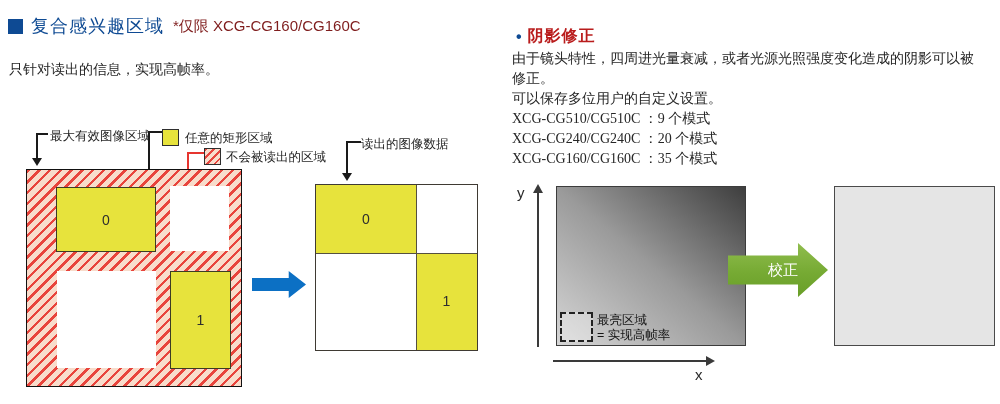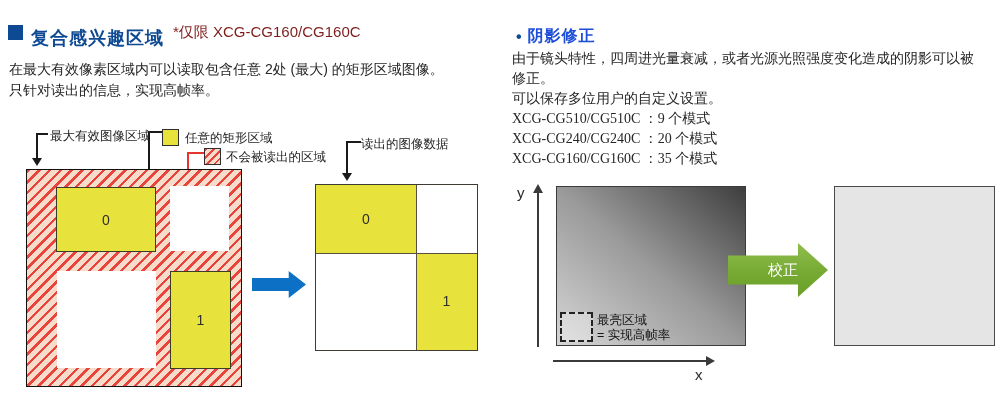--- a/index.html
+++ b/index.html
@@ -7,26 +7,26 @@
   .stage {
     position:relative; width:1000px; height:404px; background:#ffffff;
     font-family:"Liberation Sans","DejaVu Sans",sans-serif; color:#262626;
     overflow:hidden;
   }
   .abs { position:absolute; }
 
   
   .heading-left { left:8px; top:14px; display:flex; align-items:center; }
   .heading-square { width:15px; height:15px; background:#0e4a93; margin-right:8px; }
-  .heading-title { font-size:18px; font-weight:bold; color:#0e4a93; letter-spacing:1px;margin-top:12px; }
+  .heading-title { font-size:18px; font-weight:normal; color:#0e4a93; letter-spacing:1px; }
   .heading-note { font-size:15px; font-weight:normal; color:#7f1d1d; margin-left:9px; }
 
   .heading-right { left:516px; top:26px; display:flex; align-items:center; }
   .bullet { font-size:16px; font-weight:bold; color:#0e4a93; margin-right:6px; }
-  .heading-title-sm { font-size:16px; font-weight:bold; color:#1d4ed8; letter-spacing:1px; }
+  .heading-title-sm { font-size:16px; font-weight:bold; color:#b91c1c; letter-spacing:1px; }
 
   .para { font-size:14px; color:#262626; }
   .para-left { left:9px; top:59px; line-height:21px; }
   .para-right { left:512px; top:49px; line-height:20px;font-family:Liberation Serif, serif; }
 
   
   .small-label { font-size:12.5px; color:#1e1e1e; white-space:nowrap; }
   .swatch { width:17px; height:17px; border:1px solid #2e2e2e; }
 
   
@@ -94,21 +94,20 @@
 
 <div class="stage">
 
   <div class="abs heading-left">
     <span class="heading-square"></span>
     <span class="heading-title">复合感兴趣区域</span>
     <span class="heading-note">*仅限 XCG-CG160/CG160C</span>
   </div>
 
   <div class="abs para para-left">
-    <div>在最大有效像素区域内可以读取包含任意 2处 (最大) 的矩形区域图像。</div>
     <div>只针对读出的信息，实现高帧率。</div>
   </div>
 
   <div class="abs small-label" style="left:50px; top:128px;">最大有效图像区域</div>
   <div class="abs elbow" style="left:36px; top:133px; width:12px; height:26px;"></div>
   <div class="abs tri-down" style="left:32px; top:158px;"></div>
 
   <div class="abs swatch" style="left:162px; top:129px; background:#e7e33c;"></div>
   <div class="abs small-label" style="left:185px; top:130px;">任意的矩形区域</div>
   <div class="abs elbow" style="left:148px; top:131px; width:14px; height:81px;"></div>

